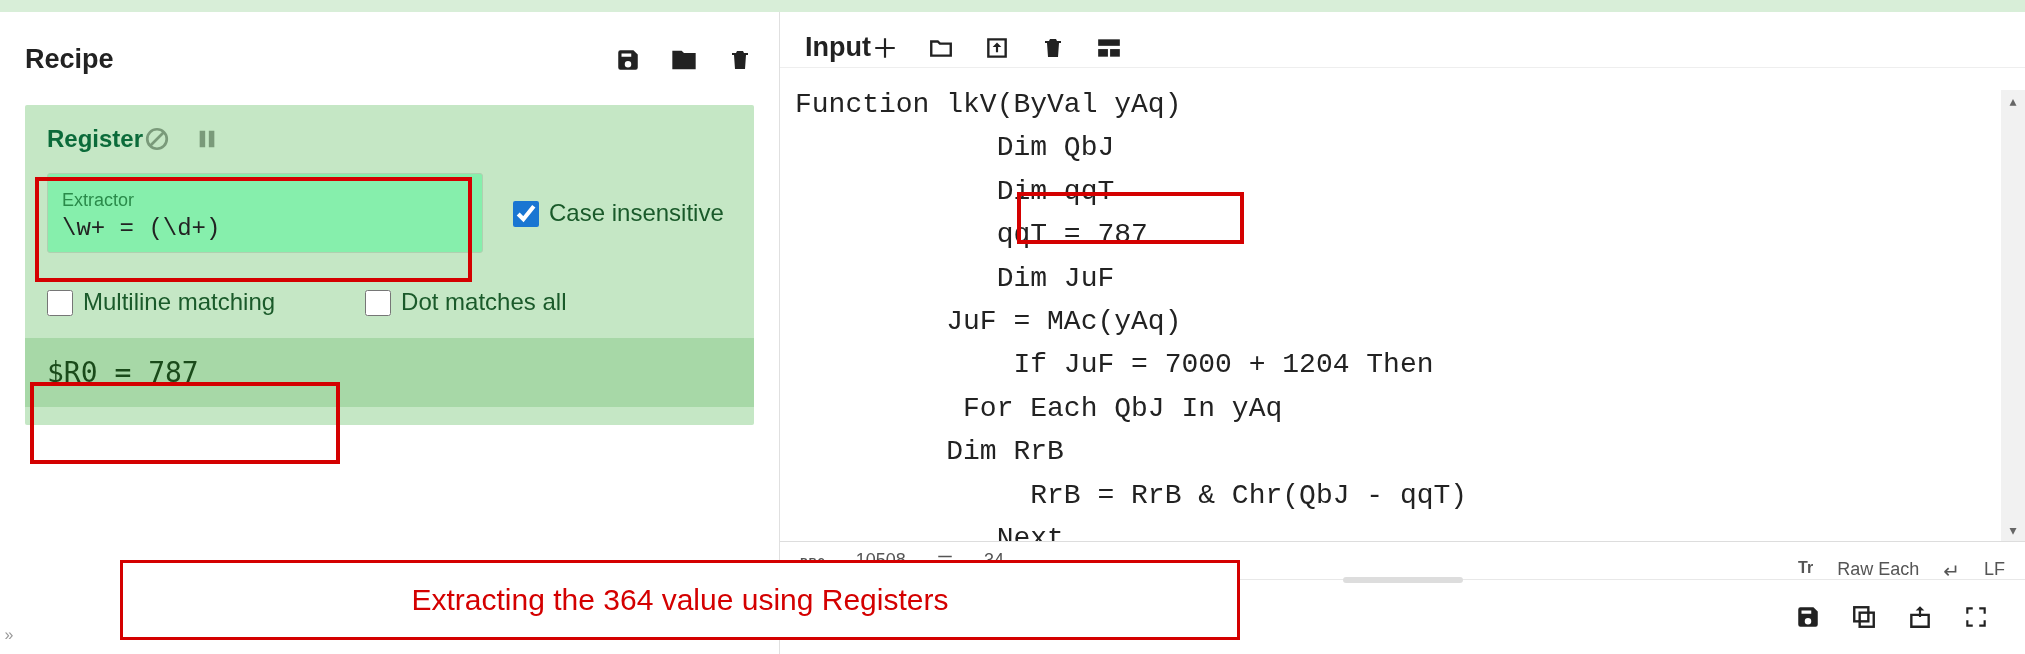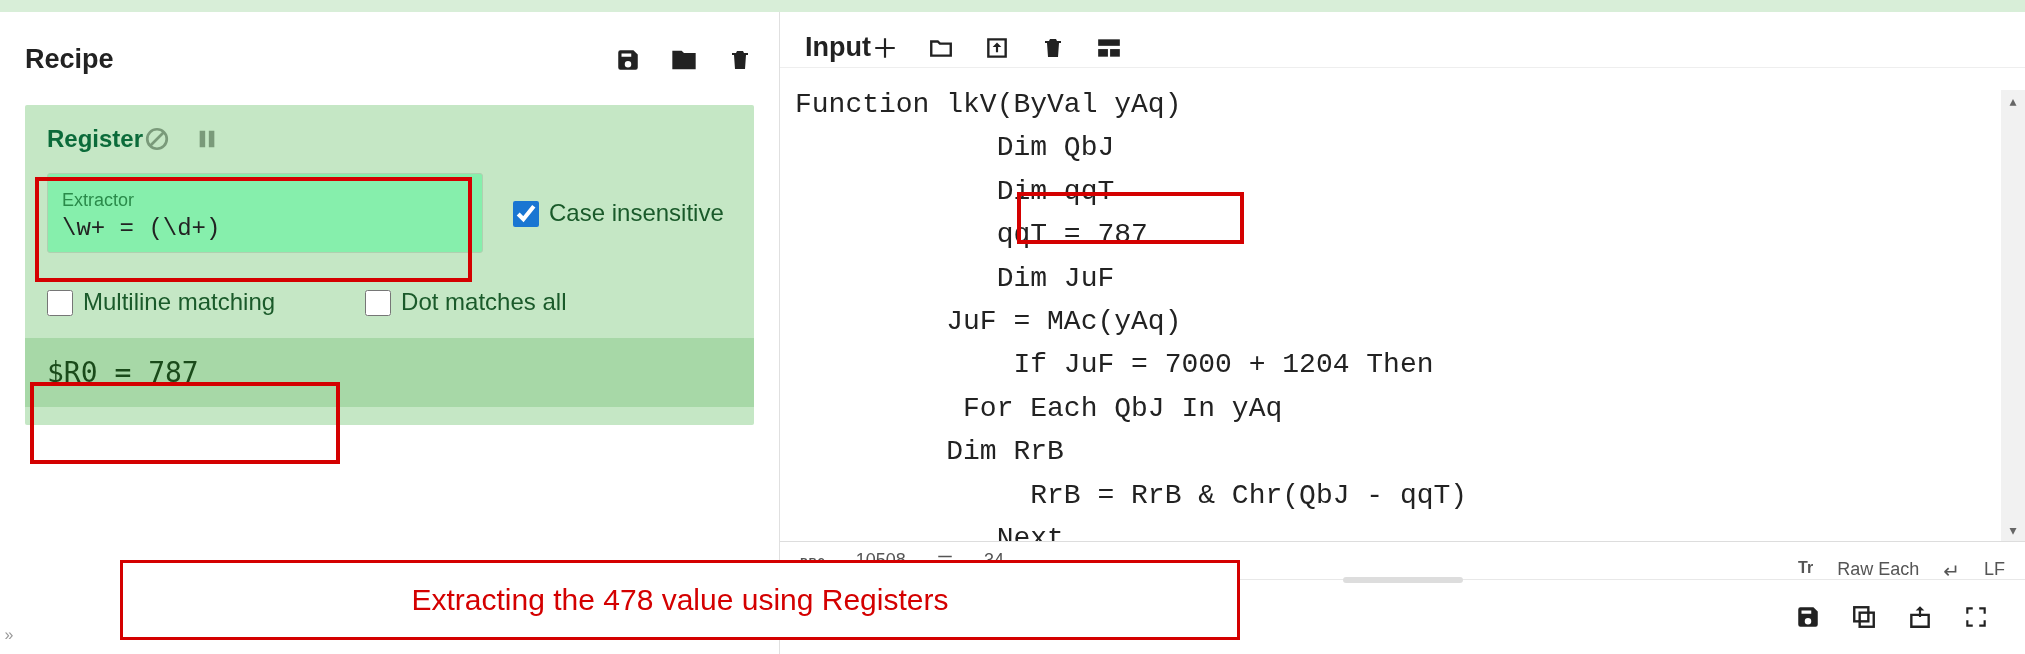--- a/index.html
+++ b/index.html
@@ -432,14 +432,14 @@
             <path d="M3 3h6v2H5v4H3V3zm12 0h6v6h-2V5h-4V3zM3 15h2v4h4v2H3v-6zm16 0h2v6h-6v-2h4v-4z"></path>
           </svg>
       </span>
     </div>
   </div>
 </div>
 
 <div class="red-box-code"></div>
 
 <div class="annotation-box">
-  <span>Extracting the 478 value using Registers</span>
+  <span>Extracting the 364 value using Registers</span>
 </div>
 
 </body></html>

